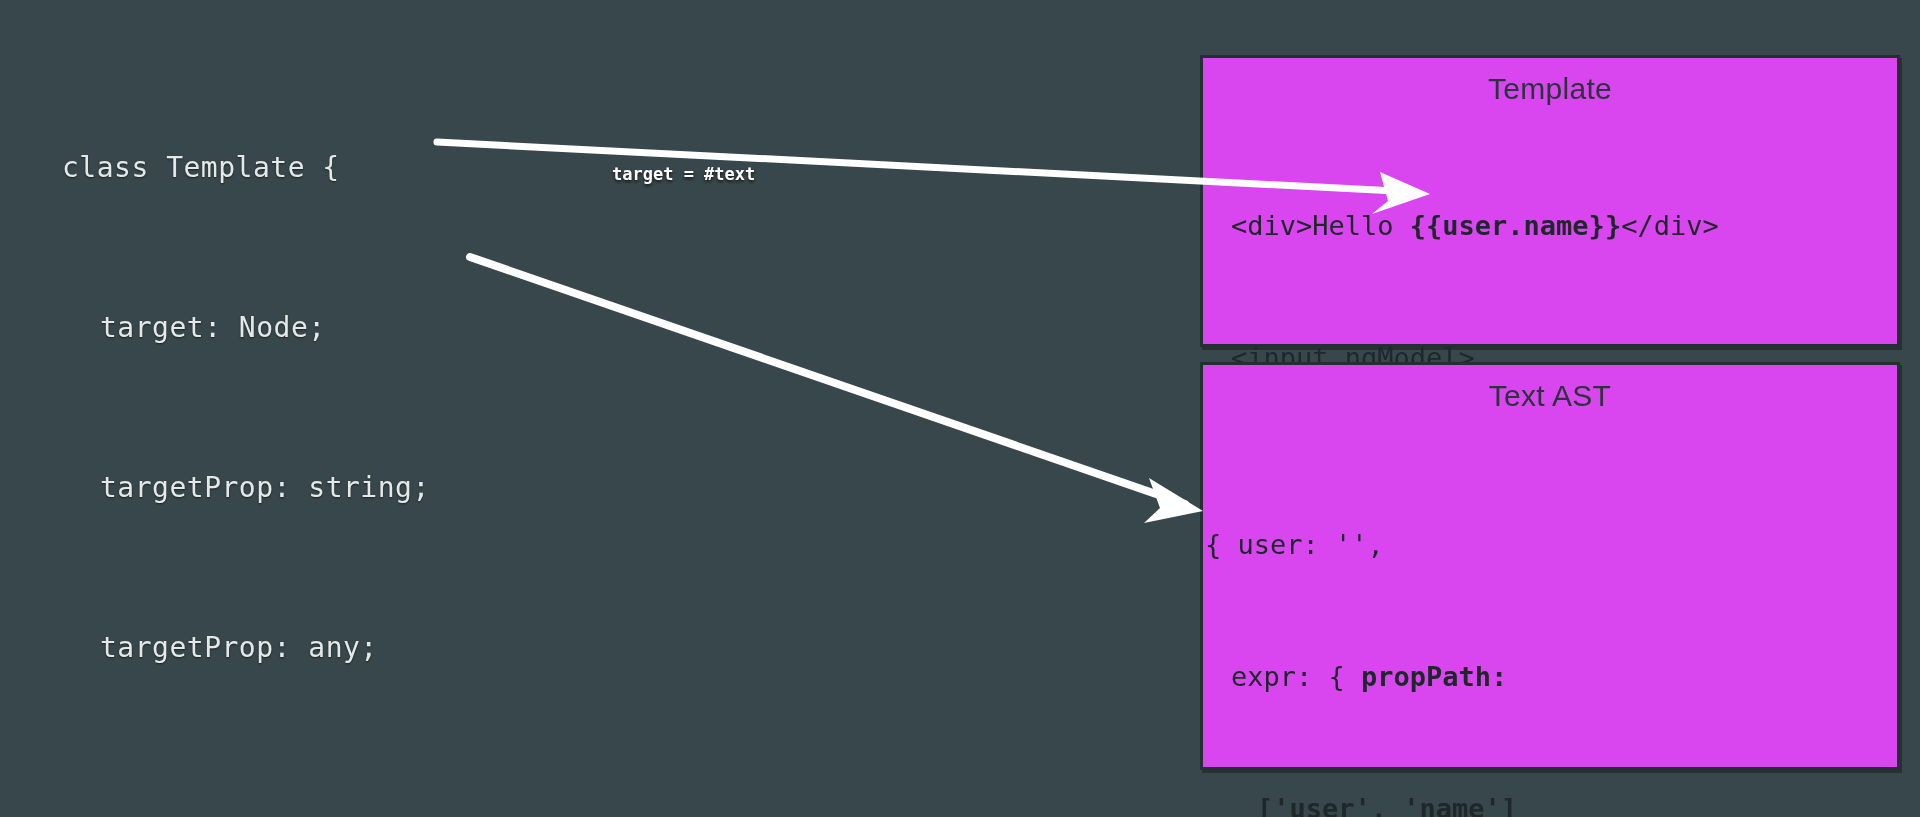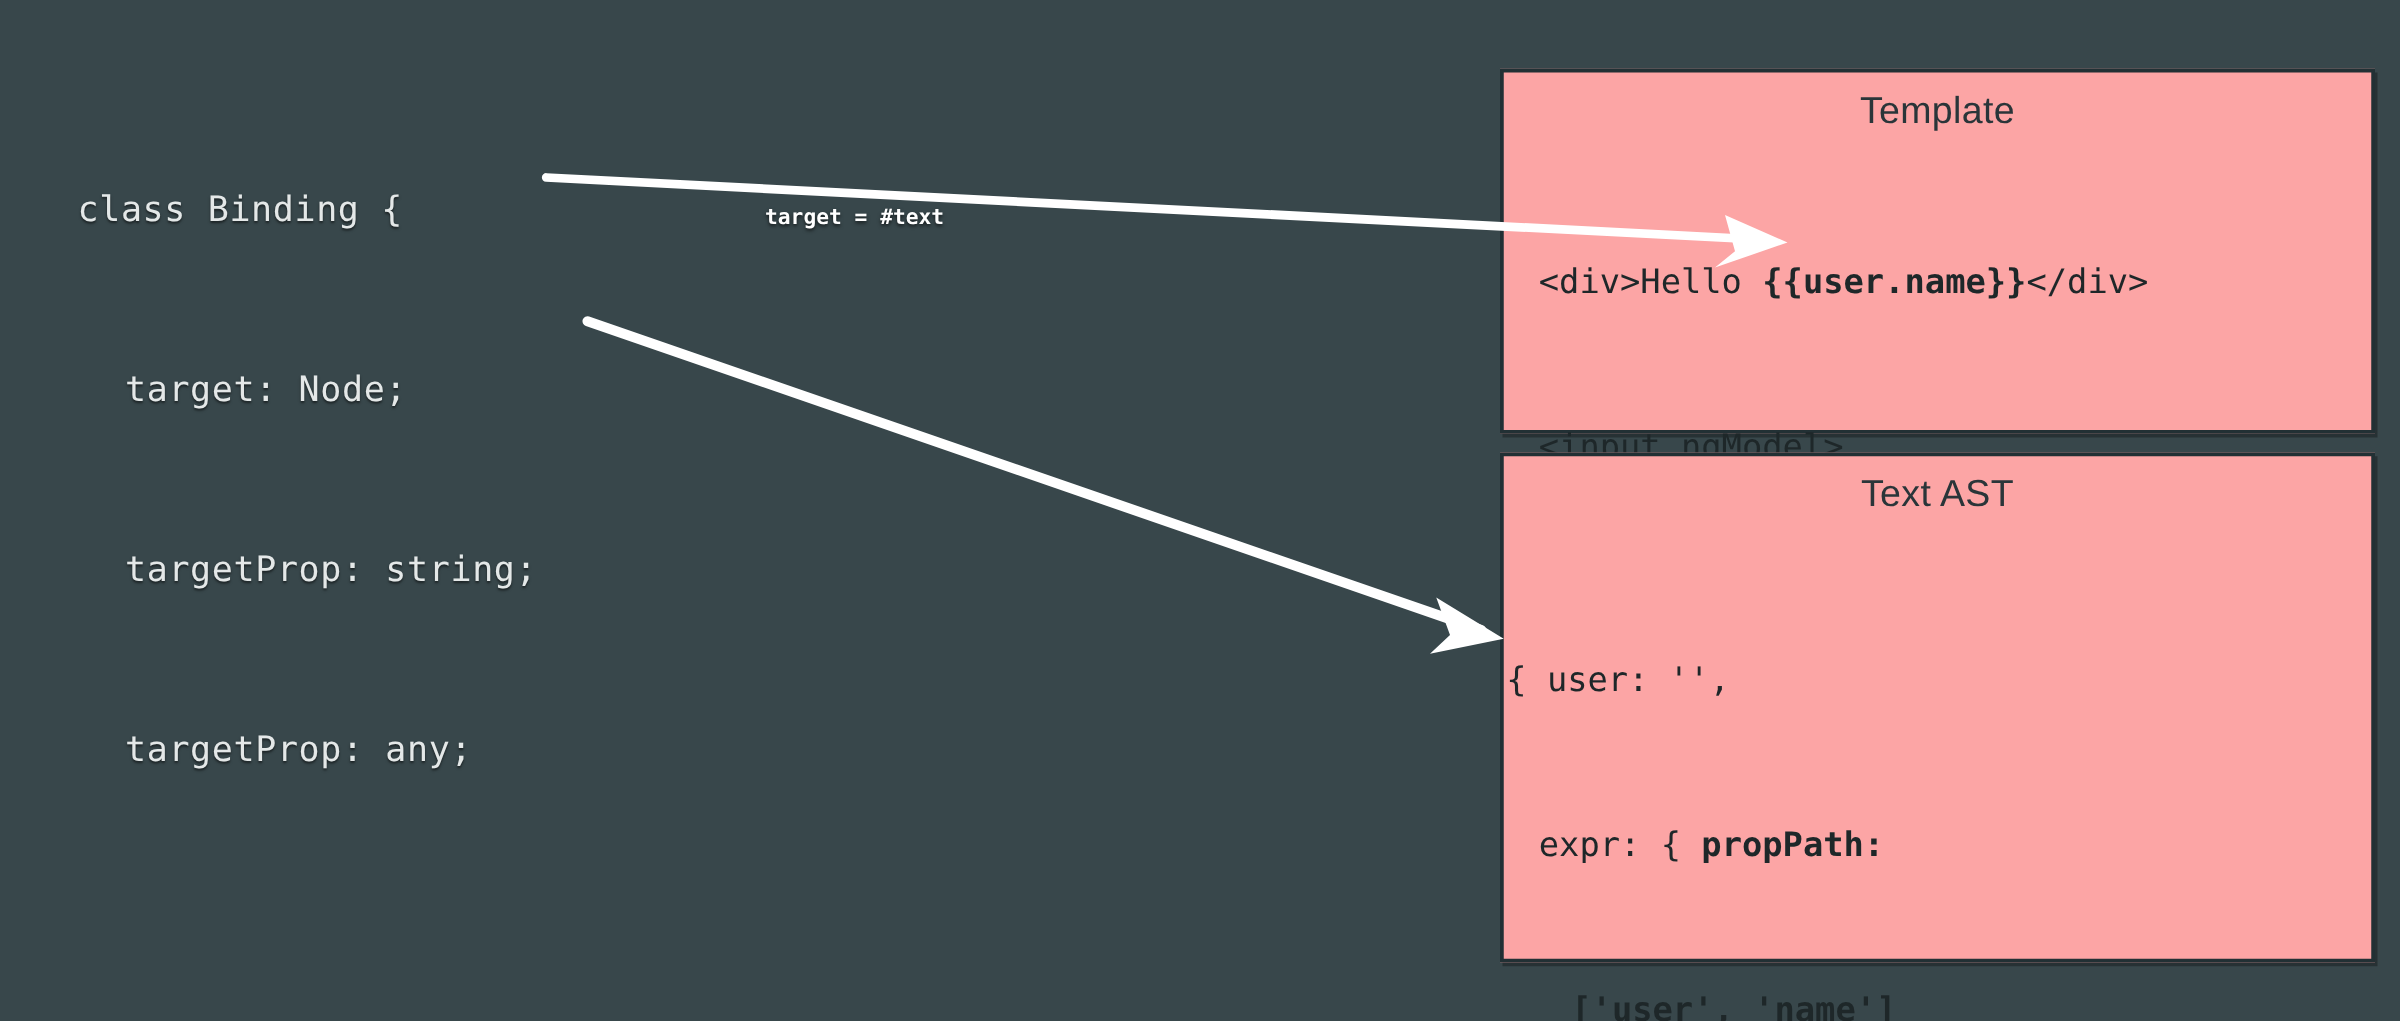--- a/index.html
+++ b/index.html
@@ -23,21 +23,21 @@
     top: 48px;
     width: 560px;
     color: #e4e8e8;
     font-size: 28px;
     line-height: 48px;
     letter-spacing: 0.5px;
     white-space: pre;
     text-shadow: 0 1px 2px rgba(0,0,0,0.55);
   }
   #code-block .ln { display: block; }
-  #code-block .ind { padding-left: 38px; }
+  #code-block .ind { padding-left: 38px; margin-top: 16px; }
 
   
   #annotation {
     position: absolute;
     left: 612px;
     top: 74px;
     color: #ffffff;
     font-size: 17px;
     font-weight: bold;
     line-height: 40px;
@@ -51,21 +51,21 @@
     position: absolute;
     left: 0; top: 0;
     width: 1920px;
     height: 817px;
     pointer-events: none;
   }
 
   
   .panel {
     position: absolute;
-    background: #fca5a5;
+    background: #d946ef;
     border: 3px solid #223034;
     box-shadow: 2px 3px 0 rgba(0,0,0,0.30);
     box-sizing: border-box;
   }
   #panel-template { left: 1200px; top: 55px;  width: 700px; height: 292px; }
   #panel-textast  { left: 1200px; top: 362px; width: 700px; height: 408px; }
 
   .panel-title {
     text-align: center;
     font-family: "Liberation Sans", "DejaVu Sans", sans-serif;
@@ -89,21 +89,21 @@
   .panel-body .ind2 { padding-left: 52px; }
   .panel-body .b { font-weight: bold; }
   #panel-textast .panel-body { margin-top: 22px; }
 </style>
 </head>
 <body>
 
 <div id="stage">
 
   <div id="code-block">
-    <span class="ln">class Binding {</span>
+    <span class="ln">class Template {</span>
     <span class="ln ind">target: Node;</span>
     <span class="ln ind">targetProp: string;</span>
     <span class="ln ind">targetProp: any;</span>
     
   </div>
 
   <div id="annotation">
     <span class="ln">target = #text</span>
   </div>
 

